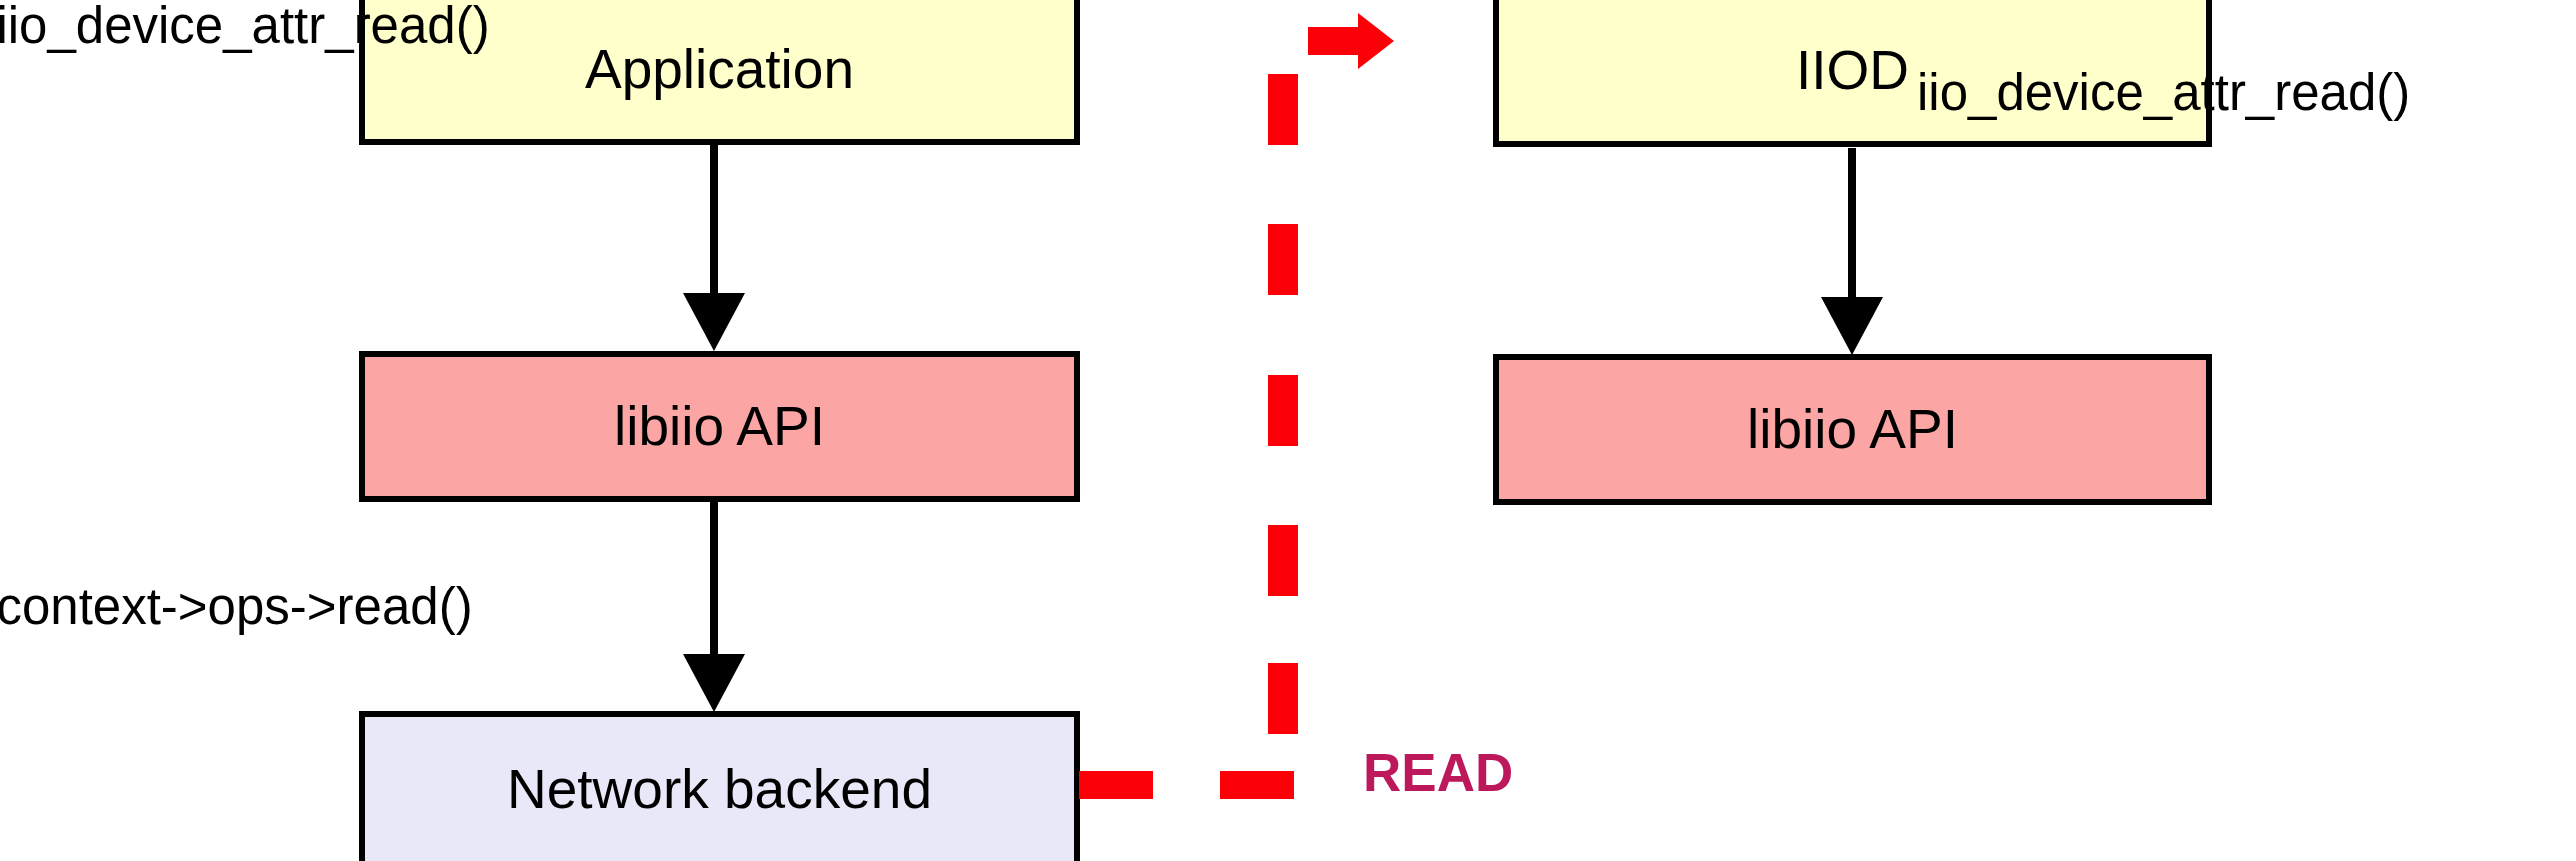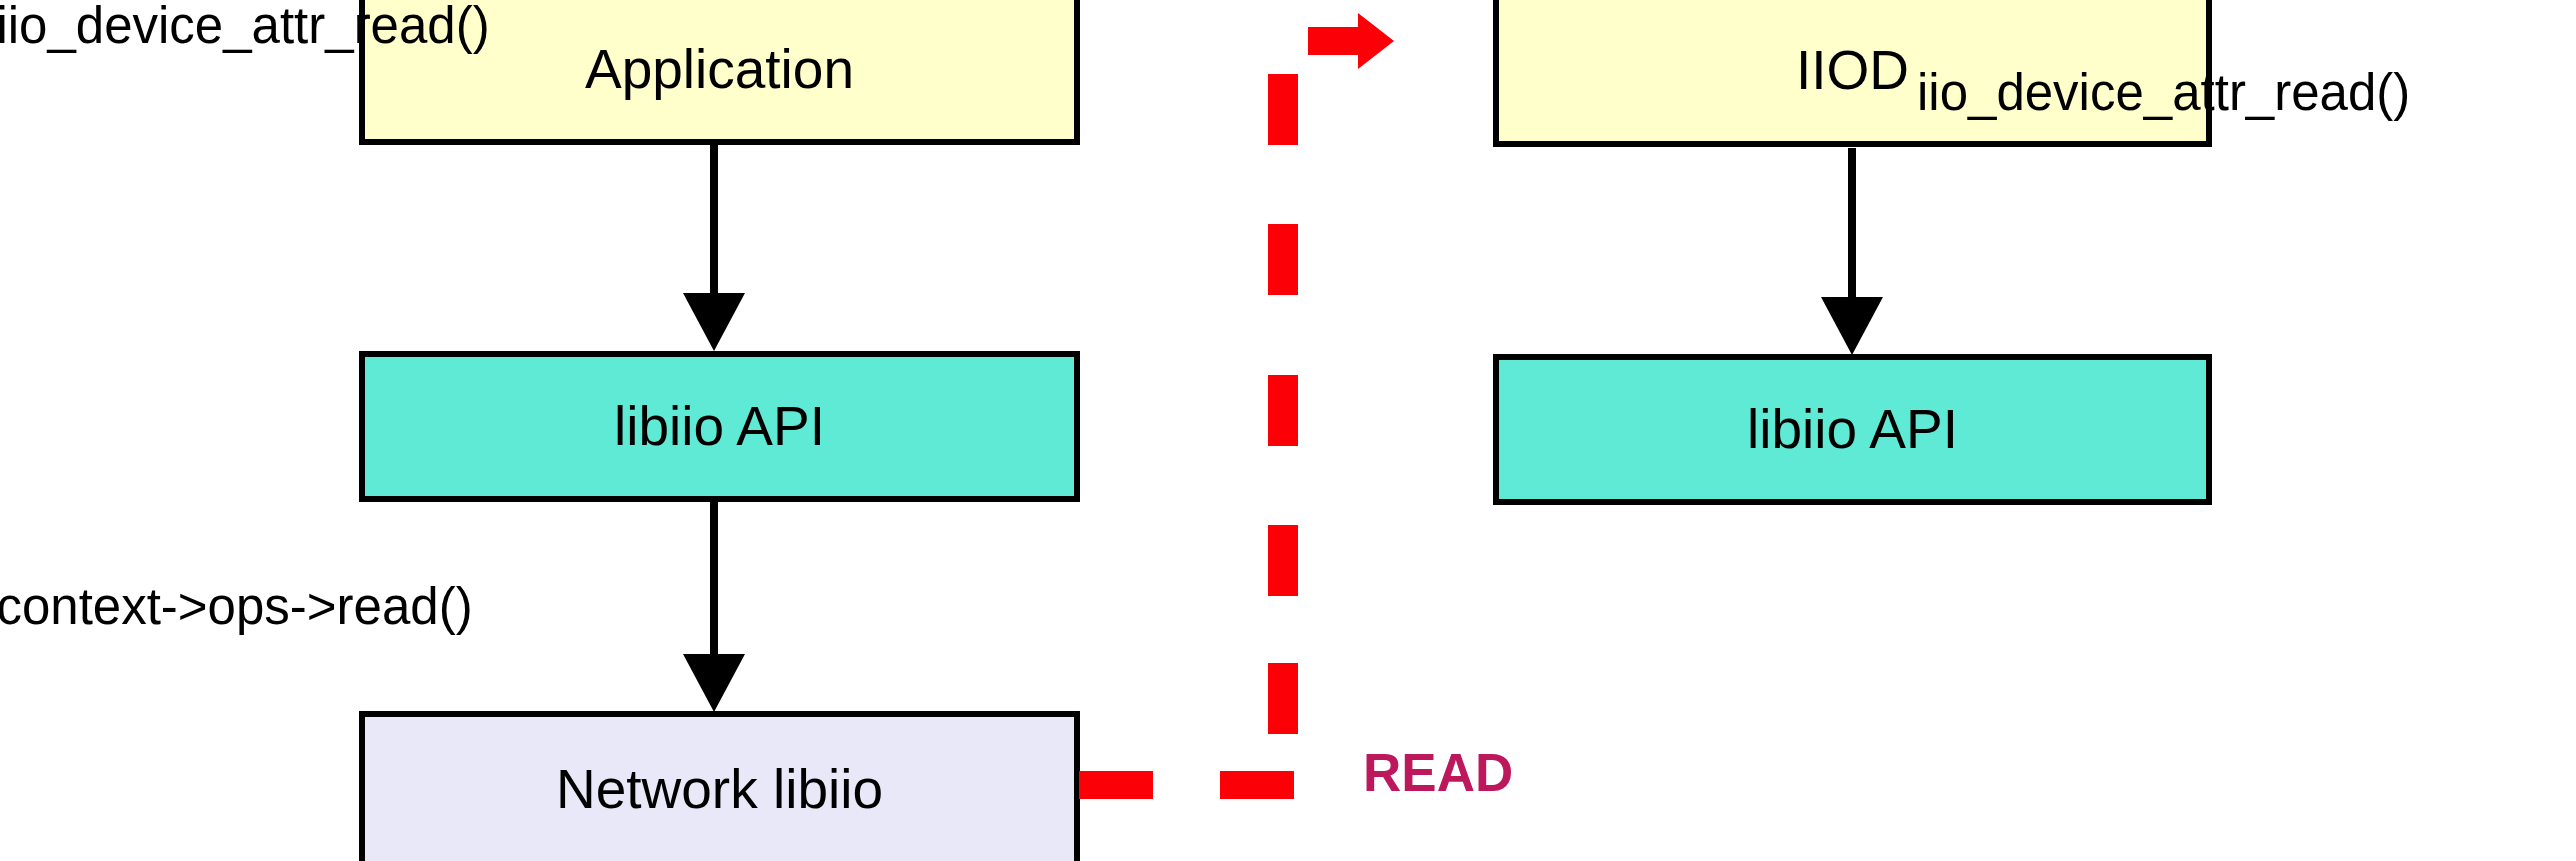--- a/index.html
+++ b/index.html
@@ -28,21 +28,21 @@
     justify-content: center;
     color: #000000;
     font-family: "Liberation Sans", sans-serif;
     font-size: 55px;
     font-weight: 400;
     letter-spacing: 0px;
     line-height: 1;
     white-space: nowrap;
   }
   .box-yellow { background: #ffffcc; }
-  .box-pink   { background: #5eead4; }
+  .box-pink   { background: #fca5a5; }
   .box-lav    { background: #e8e8f8; }
 
   
   .arrow-v {
     position: absolute;
   }
   .arrow-v .shaft {
     position: absolute;
     left: 50%;
     top: 0;
@@ -140,21 +140,21 @@
   <div class="arrow-v" style="left:682px; top:502px; width:63px; height:210px;">
     <div class="shaft" style="height:178px;"></div>
     <div class="head"></div>
   </div>
 
   <div class="label" style="left:-3.6px; top:581px;">
     <span>context-&gt;ops-&gt;read()</span>
   </div>
 
   <div class="box box-lav" style="left:359px; top:711px; width:721px; height:157px;">
-    <span>Network libiio</span>
+    <span>Network backend</span>
   </div>
 
   <div class="dash-v" style="left:1268px; top:74px;  width:29.5px; height:71px;"></div>
   <div class="dash-v" style="left:1268px; top:224px;  width:29.5px; height:71px;"></div>
   <div class="dash-v" style="left:1268px; top:375px;  width:29.5px; height:71px;"></div>
   <div class="dash-v" style="left:1268px; top:525px;  width:29.5px; height:71px;"></div>
   <div class="dash-v" style="left:1268px; top:663px; width:29.5px; height:71px;"></div>
 
   <div class="dash-h" style="left:1079px; top:771px; width:74px; height:28px;"></div>
   <div class="dash-h" style="left:1220px; top:771px; width:74px; height:28px;"></div>

